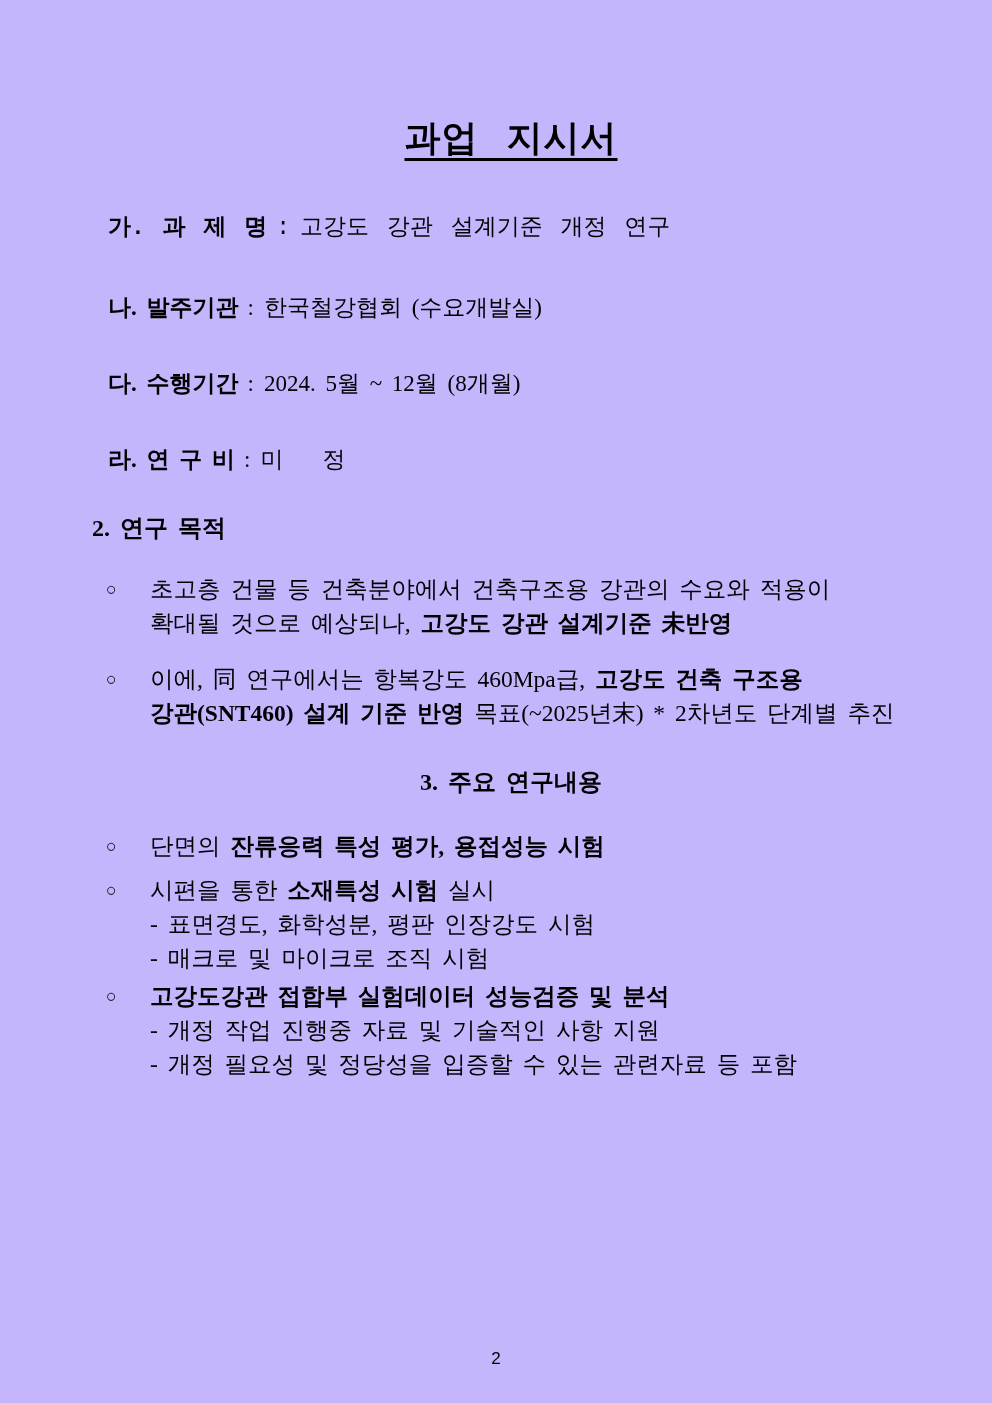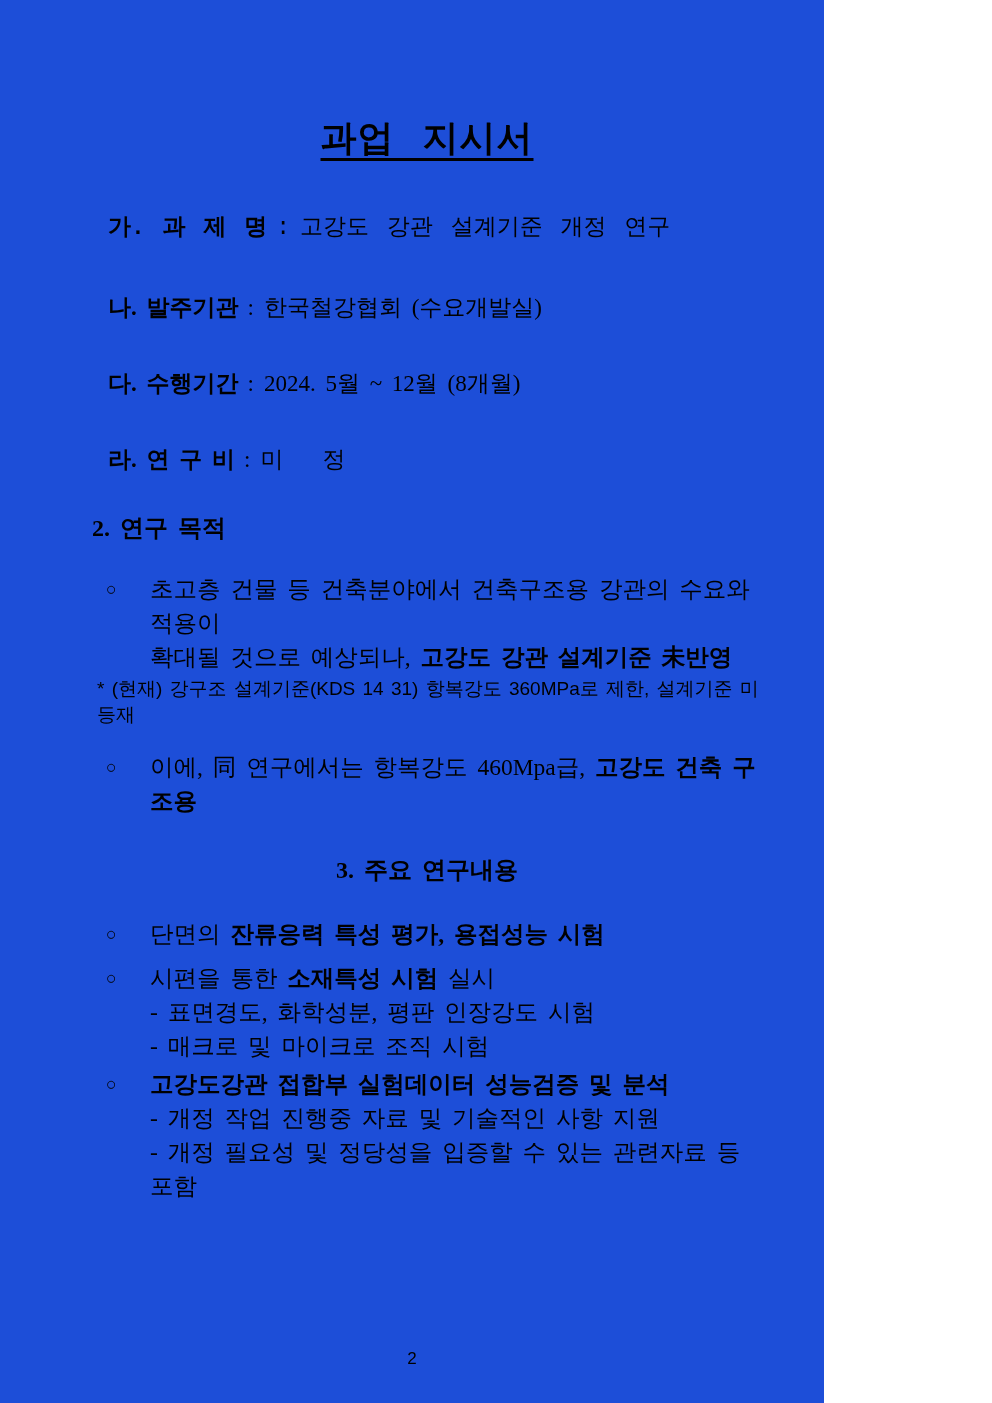--- a/index.html
+++ b/index.html
@@ -1,18 +1,18 @@
 <!DOCTYPE html>
 <html><head>
 <meta charset="utf-8">
 <style>
   html,body { margin:0; padding:0; background:#ffffff; }
   .page {
-    width:824px; height:1403px; position:relative; overflow:hidden;
-    background:#1d4ed8; color:#000;
+    width:992px; height:1403px; position:relative; overflow:hidden;
+    background:#c4b5fd; color:#000;
     box-sizing:border-box; padding:112px 62px 0 92px;
     font-family:"Liberation Serif","DejaVu Serif",serif;
   }
   .title {
     margin:0; text-align:center;
     font-size:36px; font-weight:bold; line-height:52px;
     letter-spacing:1px; word-spacing:18px;
     text-decoration:underline; text-decoration-thickness:3px; text-underline-offset:8px;
   }
   .sec-h { margin:0; font-size:24px; font-weight:bold; line-height:32px; word-spacing:4px; }
@@ -73,26 +73,26 @@
 
   <h2 class="sec-h s2-h">2. 연구 목적</h2>
 
   <div class="bullet s2b1">
     <span class="marker">○</span>
     <div class="btxt">
       <div><span class="r">초고층 건물 등 건축분야에서 건축구조용 강관의 수요와 적용이</span></div>
       <div><span class="r">확대될 것으로 예상되나, </span><span class="b">고강도 강관 설계기준 未반영</span></div>
     </div>
   </div>
-  <div class="note">* (현재) 강구조 설계기준(KDS 14 31) 항복강도 360MPa로 제한, 설계기준 미등재</div>
 
   <div class="bullet s2b2">
     <span class="marker">○</span>
     <div class="btxt">
       <div><span class="r">이에, 同 연구에서는 항복강도 460Mpa급, </span><span class="b">고강도 건축 구조용</span></div>
+      <div><span class="b">강관(SNT460) 설계 기준 반영</span><span class="r"> 목표(~2025년末) * 2차년도 단계별 추진</span></div>
     </div>
   </div>
 
   <h2 class="sec-h s3-h">3. 주요 연구내용</h2>
 
   <div class="bullet s3b1">
     <span class="marker">○</span>
     <div class="btxt">
       <div><span class="r">단면의 </span><span class="b">잔류응력 특성 평가, 용접성능 시험</span></div>
     </div>

